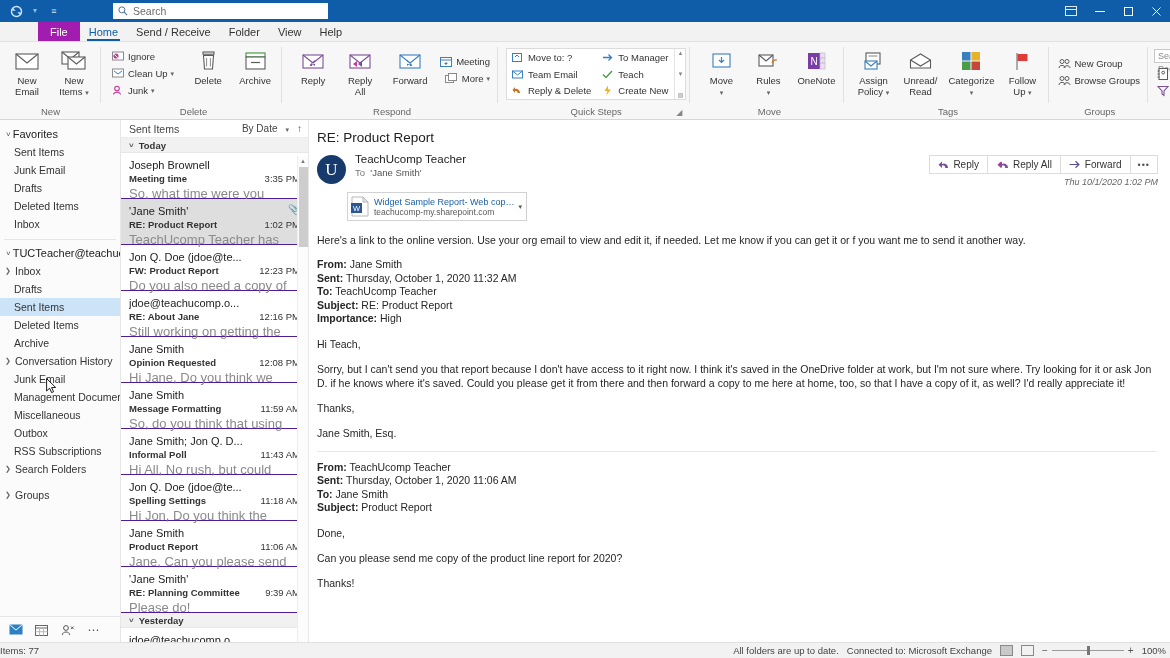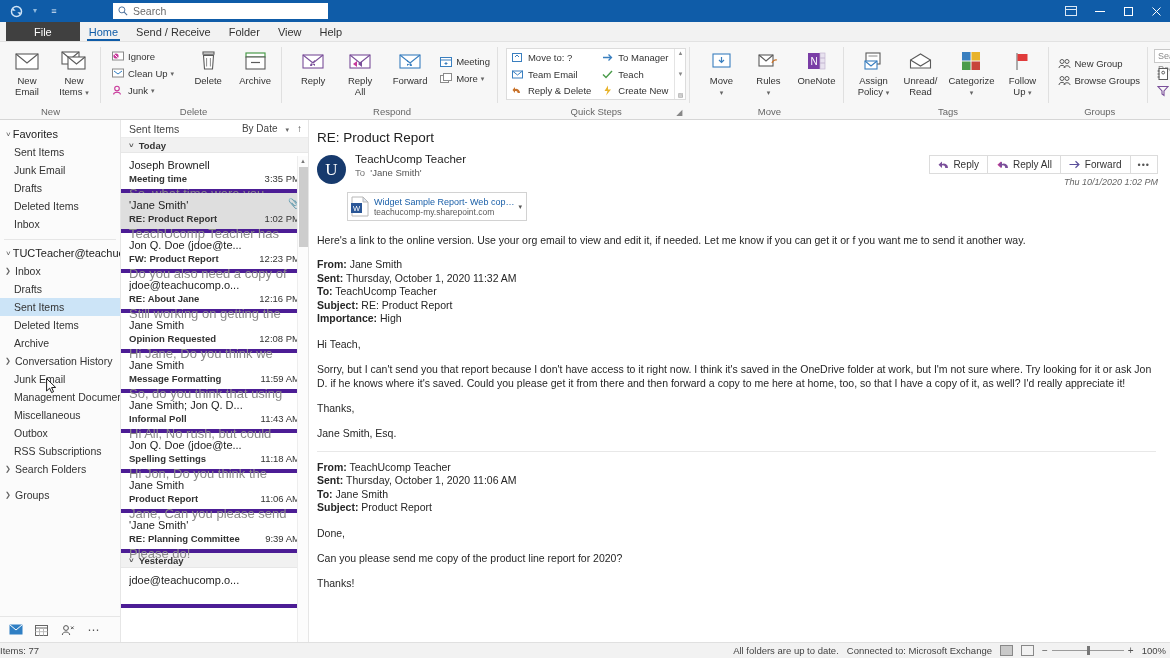--- a/index.html
+++ b/index.html
@@ -36,21 +36,21 @@
 
   
   .menubar {
     height: 20px; background: #f2f2f2; display: flex; align-items: flex-end;
     padding-left: 6px; flex: 0 0 20px; border-bottom: 1px solid #e2e2e2;
   }
   .mtab {
     padding: 2px 9px 2px 9px; font-size: 11px; color: #333; height: 19px;
     display: flex; align-items: center; position: relative;
   }
-  .mtab.file { background: #404040; color: #fff; padding: 2px 28px; }
+  .mtab.file { background: #a21caf; color: #fff; padding: 2px 12px; margin-left: 32px; }
   .mtab.active { color: #0f5ca8; }
   .mtab.active:after {
     content: ""; position: absolute; left: 7px; right: 7px; bottom: 0; height: 2px; background: #0f5ca8;
   }
 
   
   .ribbon {
     height: 78px; background: #f7f7f7; display: flex; flex: 0 0 78px;
     border-bottom: 1px solid #d6d6d6; position: relative;
   }
@@ -126,21 +126,21 @@
     padding: 0 6px 0 8px; font-size: 10.5px; color: #444; border-bottom: 1px solid #ececec;
   }
   .ml-sort { display: flex; align-items: flex-end; gap: 8px; font-size: 10px; color: #444; }
   .ml-body { flex: 1; overflow: hidden; position: relative; }
   .ml-group {
     height: 15px; background: #f1f1f1; display: flex; align-items: center; gap: 5px;
     padding-left: 8px; font-size: 9.5px; font-weight: bold; color: #333;
     border-bottom: 1px solid #e7e7e7;
   }
   .mitem {
-    padding: 6px 8px 7px 8px; border-bottom: 4px solid #4c1d95; position: relative; height: 40px;
+    padding: 6px 8px 7px 8px; border-bottom: 1px solid #4c1d95; position: relative; height: 46px;
   }
   .mitem.sel { background: #dedede; }
   .mi-from { font-size: 11px; color: #222; white-space: nowrap; overflow: hidden; text-overflow: ellipsis; padding-right: 16px; }
   .mi-row2 { display: flex; justify-content: space-between; align-items: baseline; margin-top: 2px; }
   .mi-subj { font-size: 9.5px; font-weight: bold; color: #333; white-space: nowrap; overflow: hidden; text-overflow: ellipsis; }
   .mi-time { font-size: 9.5px; color: #333; white-space: nowrap; margin-left: 4px; }
   .mi-prev { font-size: 13px; color: #8a8a8a; margin-top: 2px; white-space: nowrap; overflow: hidden; text-overflow: ellipsis; }
   .mi-badge { position: absolute; right: 7px; top: 5px; font-size: 10px; }
   .mi-badge.imp { color: #c32b2b; font-weight: bold; }
   .mi-badge.clip { color: #777; }
@@ -377,21 +377,21 @@
         <div class="bigbtn" style="width:52px;">
           <div class="ic">
             <svg width="24" height="18" viewBox="0 0 24 18">
                 <rect x="2" y="3" width="20" height="13" fill="#fff" stroke="#3a7fbf" stroke-width="1.1"></rect>
                 <path d="M2 3 L12 11 L22 3" fill="none" stroke="#3a7fbf" stroke-width="1.1"></path>
                 <path d="M14 14 a4 4 0 0 0 -5 -4 l0 -2 l4 3 l-4 3 l0 -2 a2.4 2.4 0 0 1 3 2 Z" fill="#3a7fbf"></path>
               </svg>
           </div>
           <div class="lb">Forward</div>
         </div>
-        <div class="smcol" style="padding-top:8px;">
+        <div class="smcol" style="padding-top:8px;align-items:flex-end;">
           <div class="smbtn">
             <span class="ic">
                 <svg width="13" height="12" viewBox="0 0 13 12">
                   <rect x="0.5" y="1.5" width="11" height="9" fill="#fff" stroke="#3a7fbf"></rect>
                   <line x1="0.5" y1="4" x2="11.5" y2="4" stroke="#3a7fbf"></line>
                   <line x1="6" y1="6" x2="6" y2="9" stroke="#3a7fbf"></line>
                   <line x1="4.5" y1="7.5" x2="7.5" y2="7.5" stroke="#3a7fbf"></line>
                 </svg>
               </span>
             <span class="lb">Meeting</span>

